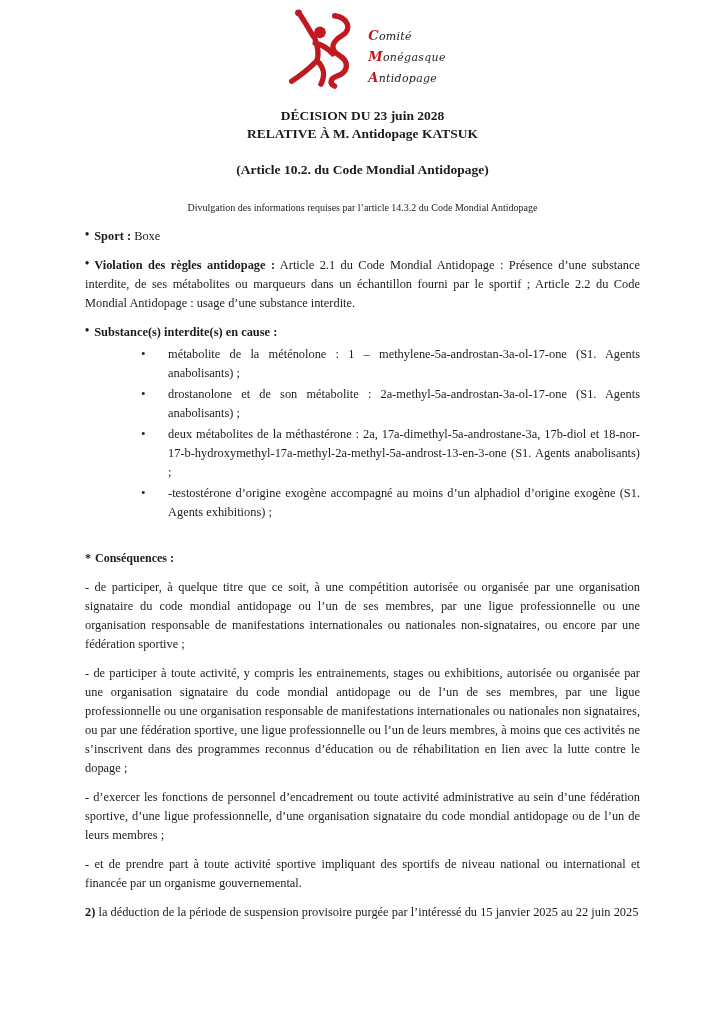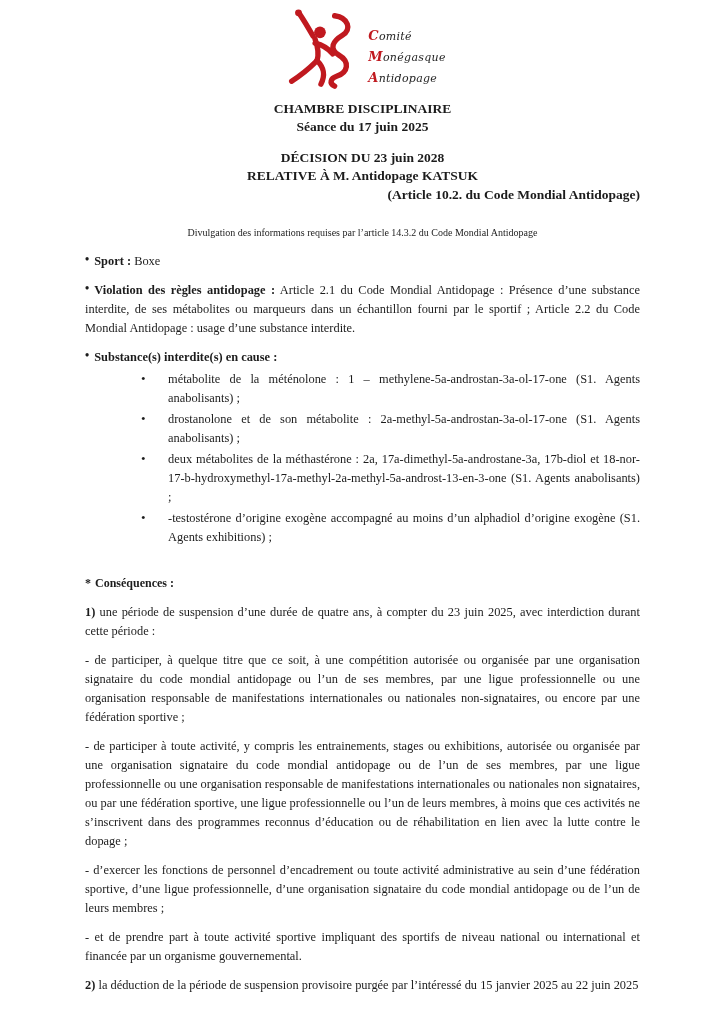--- a/index.html
+++ b/index.html
@@ -17,21 +17,21 @@
   .logo-row { display:flex; justify-content:center; align-items:flex-start; gap:9px; padding-top:6px; height:88px; }
   .logo-mark { width:80px; height:84px; }
   .logo-text { padding-top:20px; font-family:"DejaVu Serif", serif; font-style:italic; font-size:11px; line-height:20px; letter-spacing:.3px; }
   .logo-line { white-space:nowrap; }
   .logo-init { font-weight:bold; font-size:13px; }
   .logo-rest { color:#232323; }
   
   .cblock { text-align:center; font-weight:bold; font-size:13.5px; line-height:18px; }
   .chamber-block { margin-top:6px; }
   .decision-block { margin-top:13px; }
-  .articleref-block { margin-top:1px;text-align:right; }
+  .articleref-block { margin-top:18px; }
   .disclosure { margin-top:20px; text-align:center; font-size:10px; line-height:17px; font-weight:normal; }
   
   .para { font-size:12.4px; line-height:19px; text-align:justify; margin:10px 0 0 0; }
   .first-para { margin-top:11px; }
   .bold { font-weight:bold;margin-top:36px; }
   .sec-bullet { font-weight:bold; position:relative; top:-2.5px; padding-right:5px; font-size:12px; }
   .ast { font-weight:bold; padding-right:4px; }
   
   .substances-list { margin:3px 0 0 0; padding:0 0 0 83px; }
   .substances-list li { list-style:none; position:relative; text-align:justify; font-size:12.4px; line-height:19px; margin:2px 0 0 0; }
@@ -63,24 +63,20 @@
       </div>
       <div class="logo-line">
         <span class="logo-init" style="color:#c0191f">M</span><span class="logo-rest">onégasque</span>
       </div>
       <div class="logo-line">
         <span class="logo-init" style="color:#c0191f">A</span><span class="logo-rest">ntidopage</span>
       </div>
     </div>
   </div>
 
-  <div class="cblock chamber-block">
-    <div>CHAMBRE DISCIPLINAIRE</div>
-    <div>Séance du 17 juin 2025</div>
-  </div>
 
   <div class="cblock decision-block">
     <div>DÉCISION DU 23 juin 2028</div>
     <div>RELATIVE À M. Antidopage KATSUK</div>
   </div>
 
   <div class="cblock articleref-block">
     <div>(Article 10.2. du Code Mondial Antidopage)</div>
   </div>
 
@@ -112,24 +108,20 @@
     </li>
     <li>
       <span class="li-bullet">•</span><span>-testostérone d’origine exogène accompagné au moins d’un alphadiol d’origine exogène (S1. Agents exhibitions) ;</span>
     </li>
   </ul>
 
   <div class="consequences-head">
     <span class="ast">*</span><span>Conséquences :</span>
   </div>
 
-  <div class="para">
-    <span class="bold">1)</span>
-    <span>une période de suspension d’une durée de quatre ans, à compter du 23 juin 2025, avec interdiction durant cette période :</span>
-  </div>
 
   <div class="para">- de participer, à quelque titre que ce soit, à une compétition autorisée ou organisée par une organisation signataire du code mondial antidopage ou l’un de ses membres, par une ligue professionnelle ou une organisation responsable de manifestations internationales ou nationales non-signataires, ou encore par une fédération sportive ;</div>
   <div class="para">- de participer à toute activité, y compris les entrainements, stages ou exhibitions, autorisée ou organisée par une organisation signataire du code mondial antidopage ou de l’un de ses membres, par une ligue professionnelle ou une organisation responsable de manifestations internationales ou nationales non signataires, ou par une fédération sportive, une ligue professionnelle ou l’un de leurs membres, à moins que ces activités ne s’inscrivent dans des programmes reconnus d’éducation ou de réhabilitation en lien avec la lutte contre le dopage ;</div>
   <div class="para">- d’exercer les fonctions de personnel d’encadrement ou toute activité administrative au sein d’une fédération sportive, d’une ligue professionnelle, d’une organisation signataire du code mondial antidopage ou de l’un de leurs membres ;</div>
   <div class="para">- et de prendre part à toute activité sportive impliquant des sportifs de niveau national ou international et financée par un organisme gouvernemental.</div>
 
   <div class="para">
     <span class="bold">2)</span>
     <span>la déduction de la période de suspension provisoire purgée par l’intéressé du 15 janvier 2025 au 22 juin 2025</span>
   </div>

